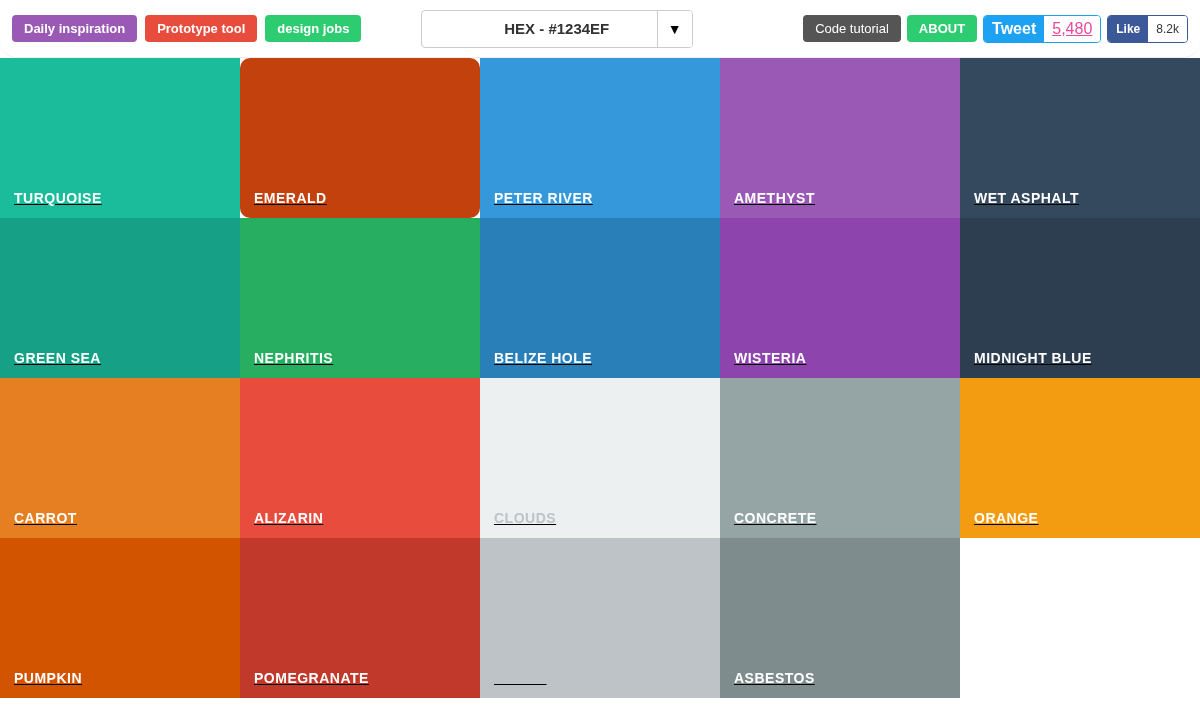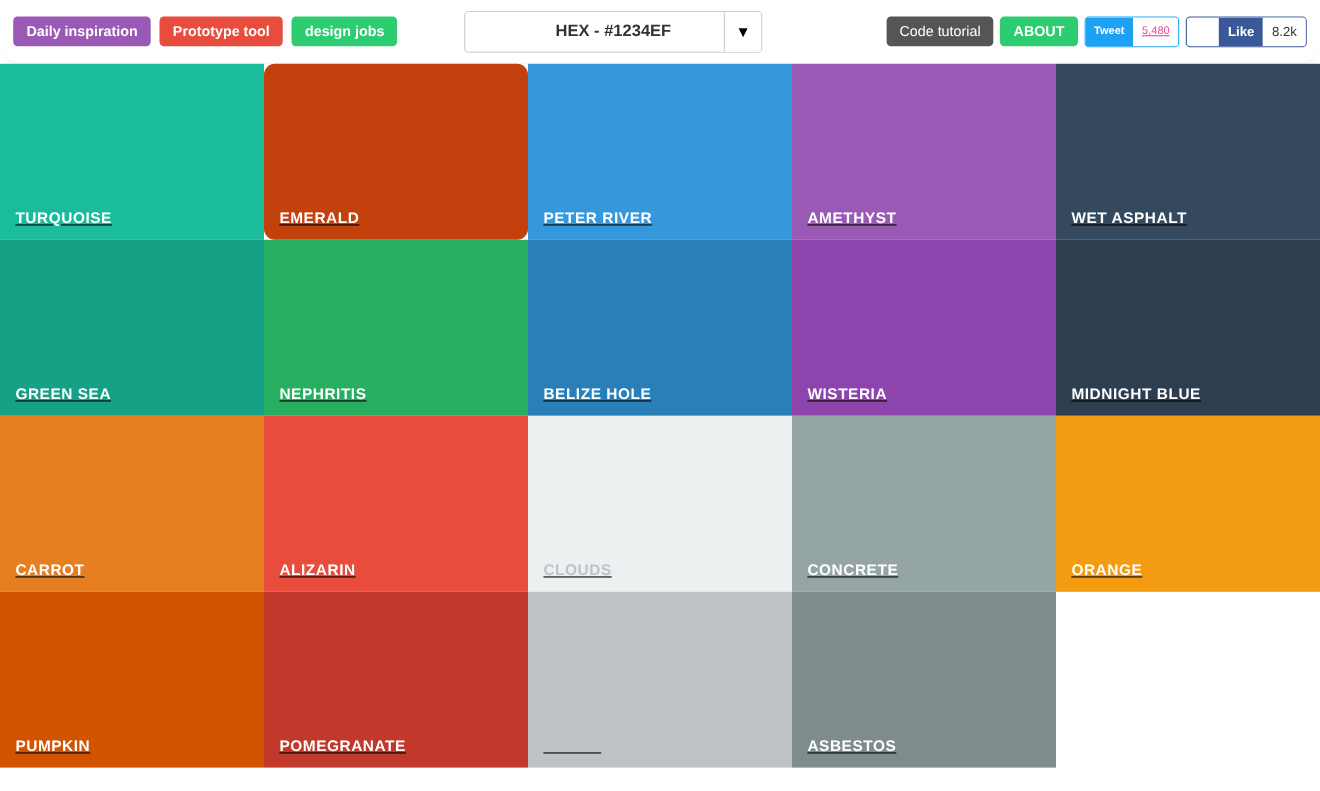--- a/index.html
+++ b/index.html
@@ -81,21 +81,21 @@
       color: #fff;
     }
     .twitter-btn {
       display: flex;
       align-items: center;
       gap: 0;
       border: 1px solid #1da1f2;
       border-radius: 4px;
       overflow: hidden;
       height: 28px;
-      font-size: 10px;
+      font-size: 16px;
     }
     .twitter-btn .twt-label {
       background: #1da1f2;
       color: #fff;
       padding: 0 8px;
       height: 100%;
       display: flex;
       align-items: center;
       font-weight: bold;
     }
@@ -109,21 +109,20 @@
       text-decoration: underline;
     }
     .fb-btn {
       display: flex;
       align-items: center;
       border: 1px solid #3b5998;
       border-radius: 4px;
       overflow: hidden;
       height: 28px;
       font-size: 12px;
-      padding-left: 29px;
     }
     .fb-btn .fb-label {
       background: #3b5998;
       color: #fff;
       padding: 0 8px;
       height: 100%;
       display: flex;
       align-items: center;
       font-weight: bold;
     }

